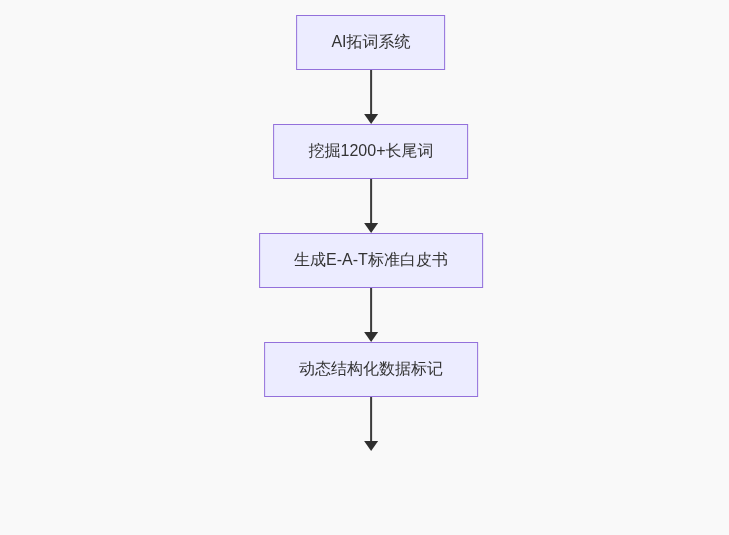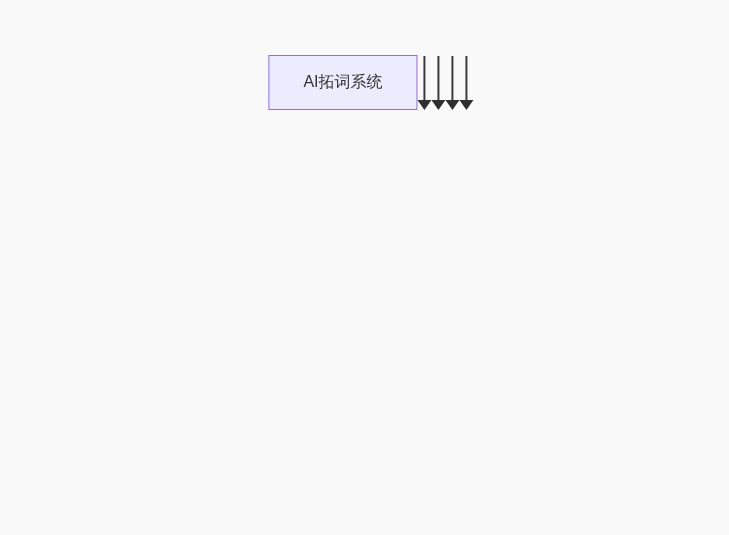--- a/index.html
+++ b/index.html
@@ -9,23 +9,22 @@
     background: #F9F9F9;
     font-family: "Liberation Sans", sans-serif;
     overflow: hidden;
   }
   .diagram {
     position: absolute;
     left: 371px;
     top: 15px;
     transform: translateX(-50%);
     display: flex;
-    flex-direction: row;
+    flex-direction: column;
     align-items: center;
-    margin-top: 40px;
   }
   .node {
     background: #ECECFF;
     border: 1.5px solid #9370DB;
     min-height: 55px;
     padding: 0 34px;
     display: flex;
     align-items: center;
     justify-content: center;
     color: #333333;
@@ -58,32 +57,41 @@
 
   <div class="node">
     <span>AI拓词系统</span>
   </div>
 
   <div class="arrow">
     <div class="shaft"></div>
     <div class="head"></div>
   </div>
 
+  <div class="node">
+    <span>挖掘1200+长尾词</span>
+  </div>
 
   <div class="arrow">
     <div class="shaft"></div>
     <div class="head"></div>
   </div>
 
+  <div class="node">
+    <span>生成E-A-T标准白皮书</span>
+  </div>
 
   <div class="arrow">
     <div class="shaft"></div>
     <div class="head"></div>
   </div>
 
+  <div class="node">
+    <span>动态结构化数据标记</span>
+  </div>
 
   <div class="arrow">
     <div class="shaft"></div>
     <div class="head"></div>
   </div>
 
 
 </div>
 
 </body></html>

